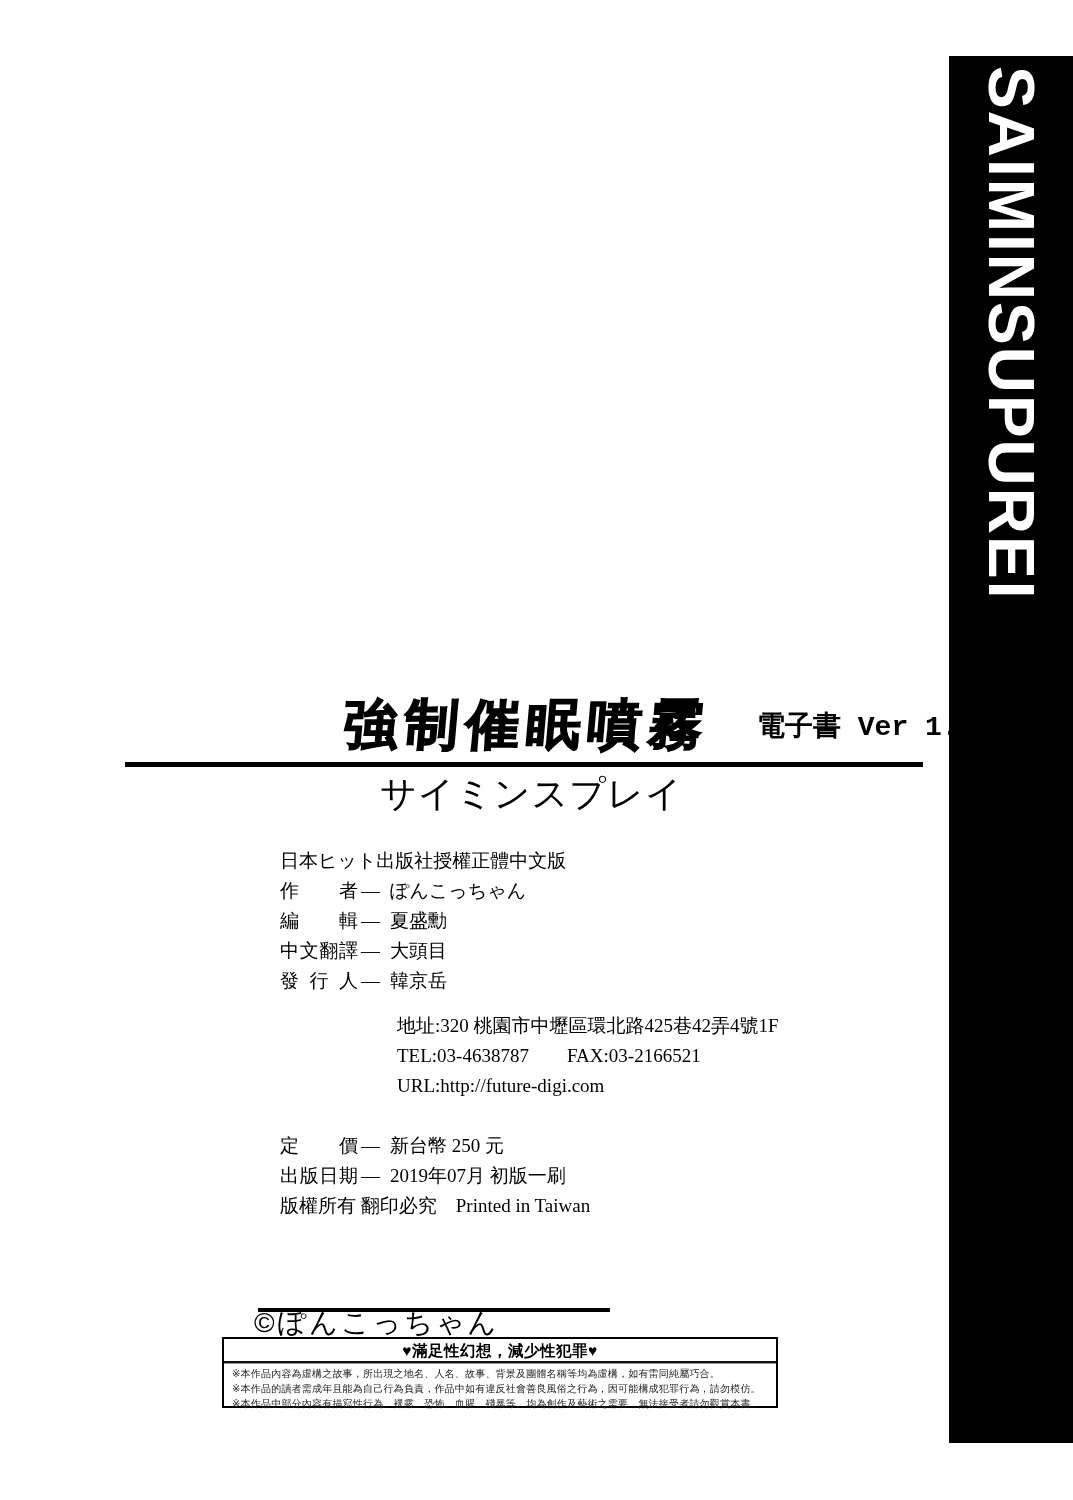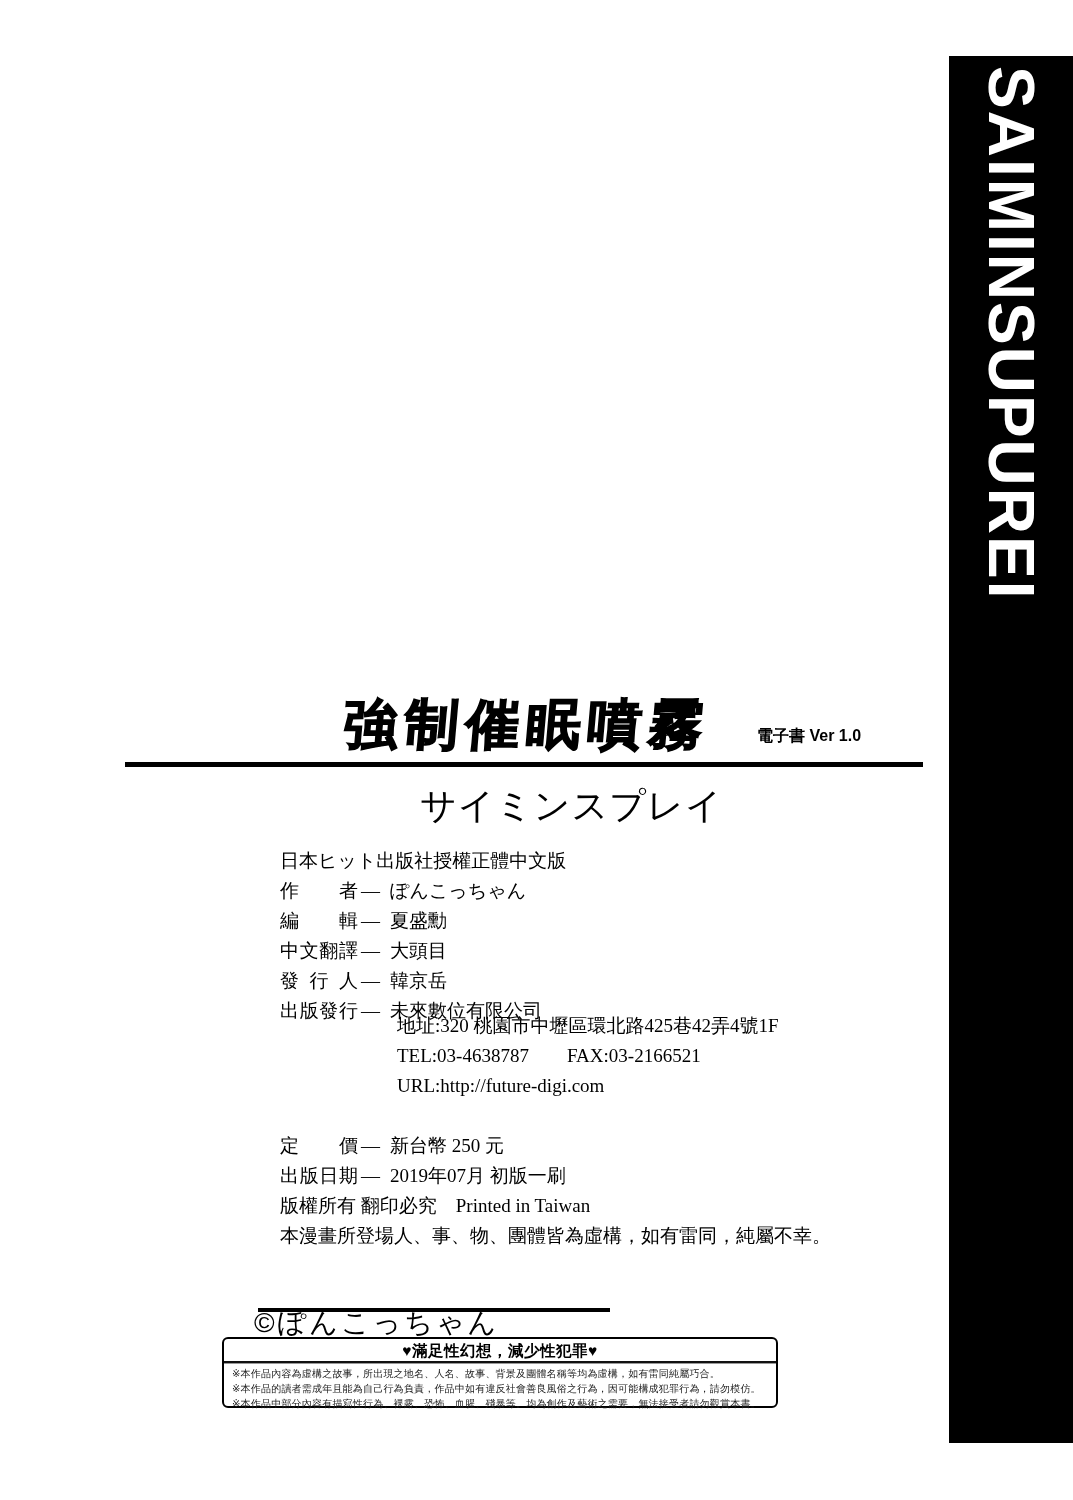--- a/index.html
+++ b/index.html
@@ -18,30 +18,30 @@
     font-weight:bold;font-size:64px;letter-spacing:2px;color:#fff;white-space:nowrap;
   }
   
   .title{
     position:absolute;left:344px;top:696px;margin:0;
     font-size:54px;line-height:1.05;font-weight:900;letter-spacing:7px;white-space:nowrap;
     transform:skewX(-5deg);
     -webkit-text-stroke:1.5px #000;
   }
   .edition{
-    position:absolute;left:757px;top:726px;
-    font-family:Liberation Sans, sans-serif;
-    font-size:16px;font-weight:600;white-space:nowrap;
+    position:absolute;left:757px;top:707px;
+    font-family:Liberation Mono, monospace;
+    font-size:28px;font-weight:600;white-space:nowrap;
   }
   .rule{
     position:absolute;left:125px;top:762px;width:798px;height:5px;background:#000;
   }
   .subtitle{
-    position:absolute;left:420px;top:770px;
-    font-size:36px;font-weight:500;letter-spacing:1px;white-space:nowrap;margin-top:12px;
+    position:absolute;left:380px;top:770px;
+    font-size:36px;font-weight:500;letter-spacing:1px;white-space:nowrap;
   }
   
   .credits{
     position:absolute;left:280px;top:838px;
     font-family:"Liberation Serif","DejaVu Serif",serif;font-size:19px;margin-top:8px;
   }
   .crow{height:30px;line-height:30px;white-space:nowrap;}
   .lbl{display:inline-block;width:78px;text-align:justify;text-align-last:justify;vertical-align:top;}
   .dash{margin-left:3px;}
   .val{margin-left:10px;}
@@ -56,21 +56,21 @@
   .artist{
     position:absolute;left:254px;top:1304px;
     font-size:28px;letter-spacing:3px;white-space:nowrap;
   }
   .artist-rule{
     position:absolute;left:258px;top:1308px;width:352px;height:4px;background:#000;
   }
   
   .notice-box{
     position:absolute;left:222px;top:1337px;width:556px;height:71px;
-    box-sizing:border-box;border:2.5px solid #000;border-radius:6px;background:#fff;
+    box-sizing:border-box;border:2.5px solid #000;border-radius:0;background:#fff;
   }
   .notice-title{
     text-align:center;font-weight:bold;font-size:15.5px;line-height:19px;margin-top:2px;
     letter-spacing:0.5px;white-space:nowrap;
   }
   .notice-sep{
     height:0;border-top:2px solid #111;border-bottom:1px solid #999;margin:1px 0 2px 0;
   }
   .notice-lines{padding:0 8px;}
   .nline{
@@ -103,40 +103,36 @@
     </div>
     <div class="crow">
       <span class="lbl">編輯</span><span class="dash">—</span><span class="val">夏盛勳</span>
     </div>
     <div class="crow">
       <span class="lbl">中文翻譯</span><span class="dash">—</span><span class="val">大頭目</span>
     </div>
     <div class="crow">
       <span class="lbl">發行人</span><span class="dash">—</span><span class="val">韓京岳</span>
     </div>
-    <div class="crow">
-      <span class="lbl">出版發行</span><span class="dash">—</span><span class="val">未來數位有限公司</span>
-    </div>
   </div>
 
   <div class="address">
     <div class="crow">地址:320 桃園市中壢區環北路425巷42弄4號1F</div>
     <div class="crow">TEL:03-4638787　　FAX:03-2166521</div>
     <div class="crow">URL:http://future-digi.com</div>
   </div>
 
   <div class="pub">
     <div class="crow">
       <span class="lbl">定價</span><span class="dash">—</span><span class="val">新台幣 250 元</span>
     </div>
     <div class="crow">
       <span class="lbl">出版日期</span><span class="dash">—</span><span class="val">2019年07月 初版一刷</span>
     </div>
     <div class="crow">版權所有 翻印必究　Printed in Taiwan</div>
-    <div class="crow">本漫畫所登場人、事、物、團體皆為虛構，如有雷同，純屬不幸。</div>
   </div>
 
   <div class="artist">©ぽんこっちゃん</div>
   <div class="artist-rule"></div>
 
   <div class="notice-box">
     <div class="notice-title">♥滿足性幻想，減少性犯罪♥</div>
     <div class="notice-sep"></div>
     <div class="notice-lines">
       <div class="nline">※本作品內容為虛構之故事，所出現之地名、人名、故事、背景及團體名稱等均為虛構，如有雷同純屬巧合。</div>

